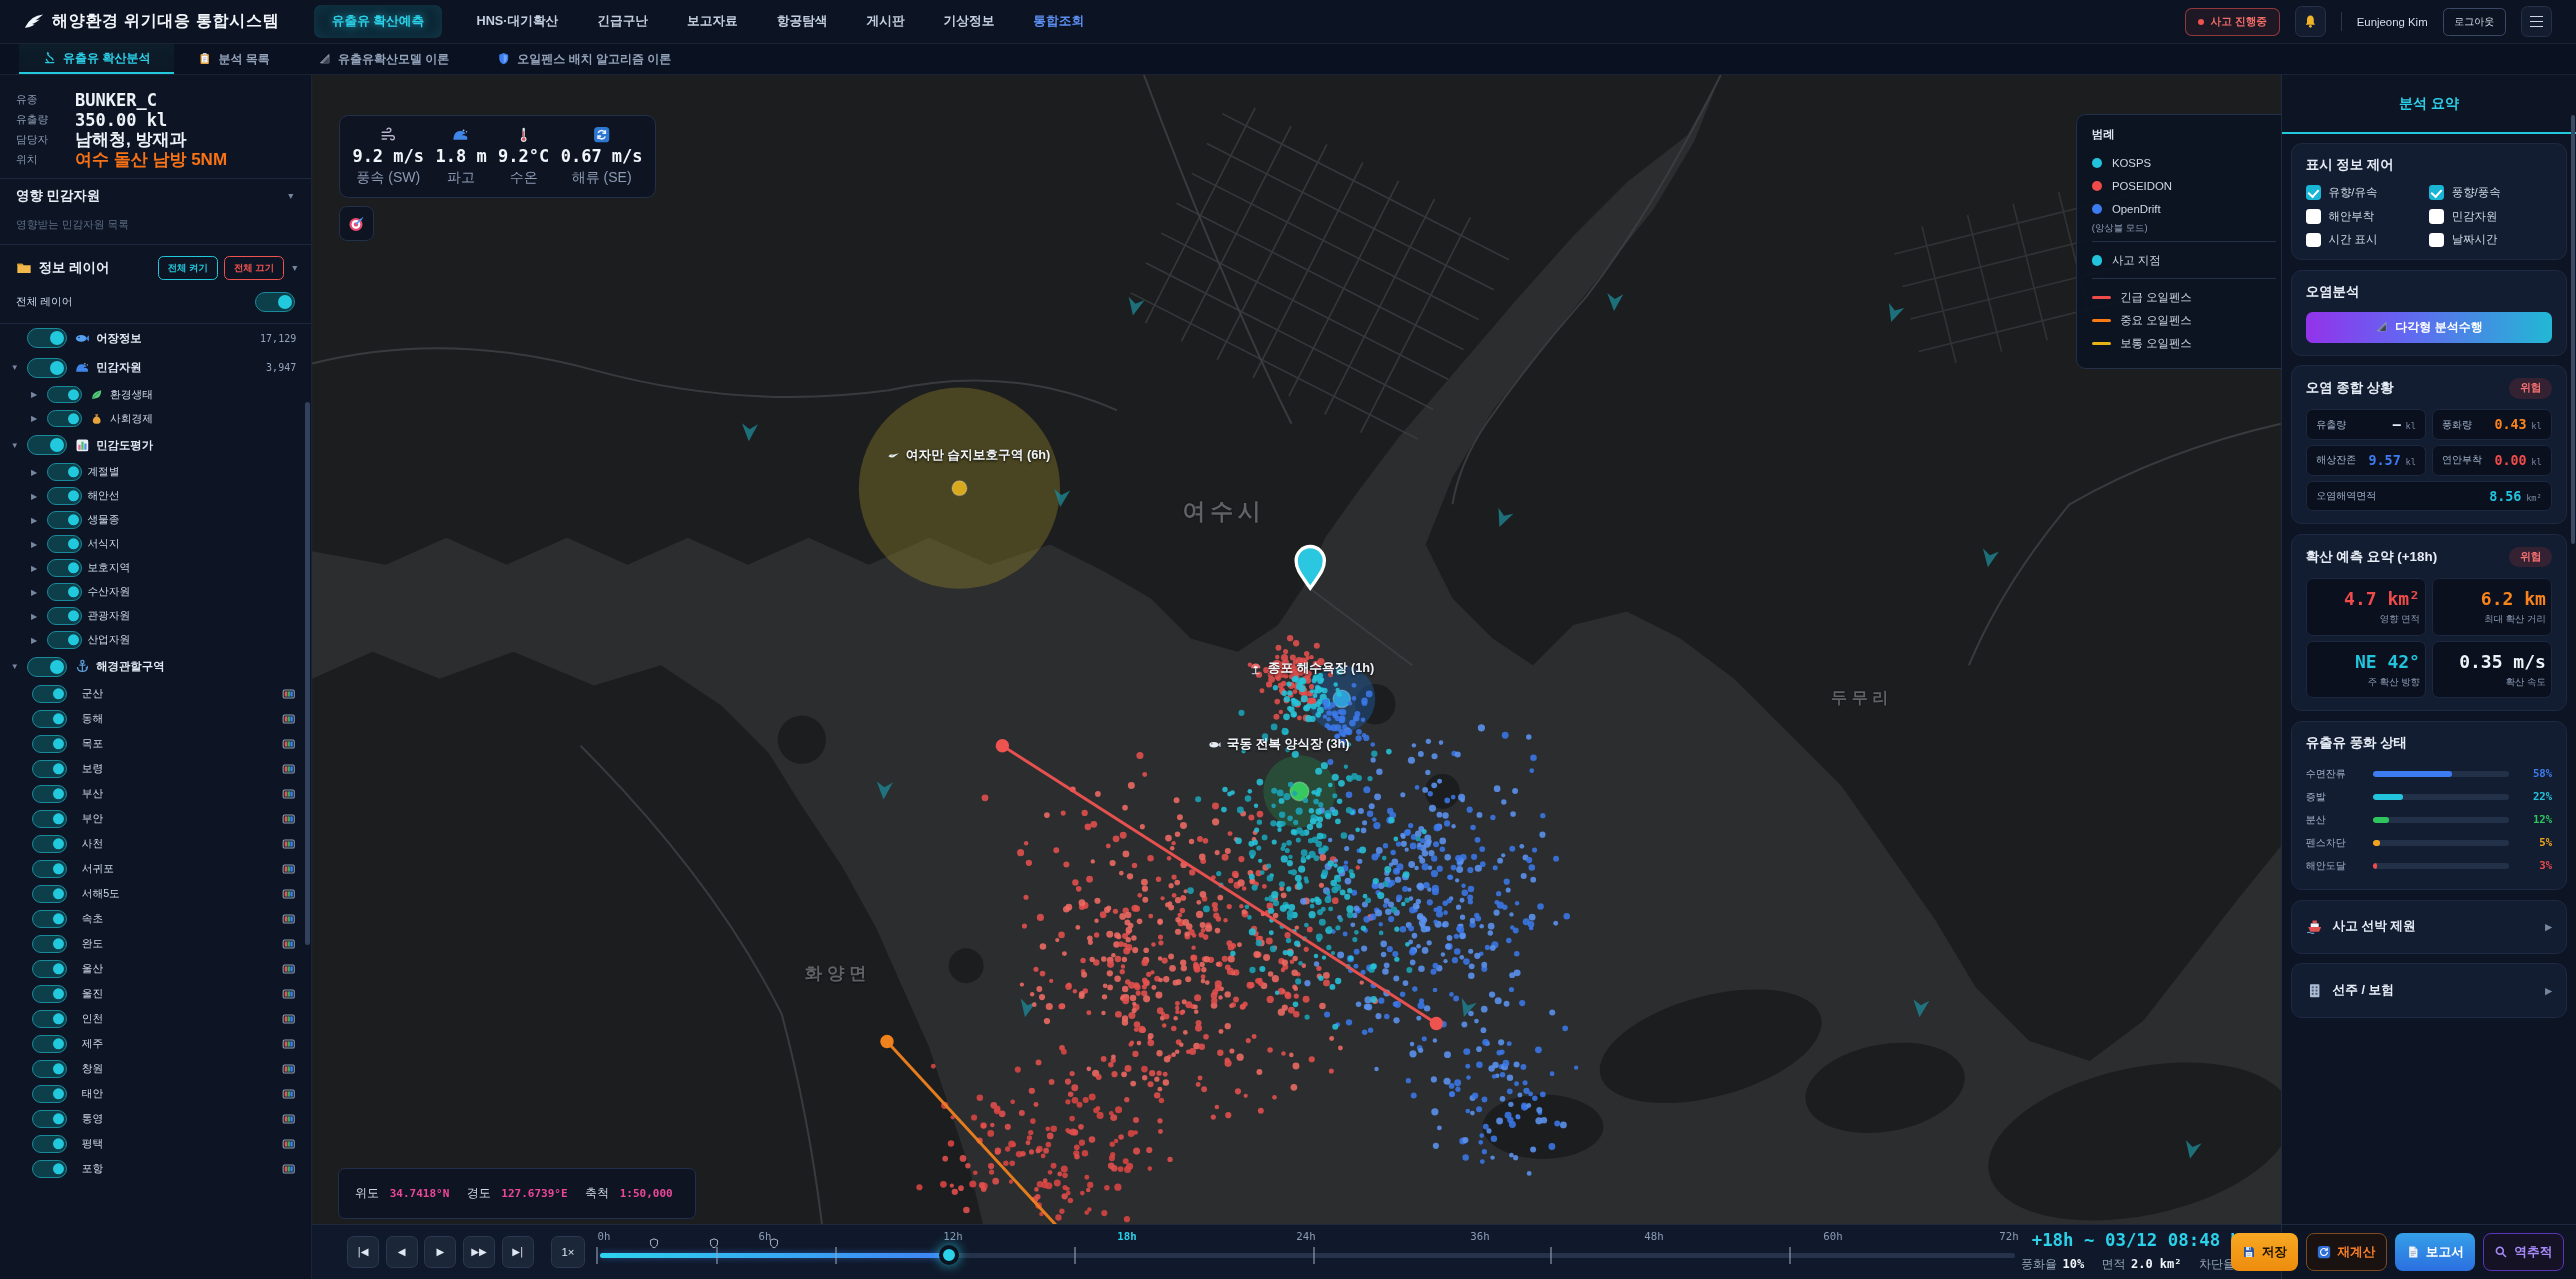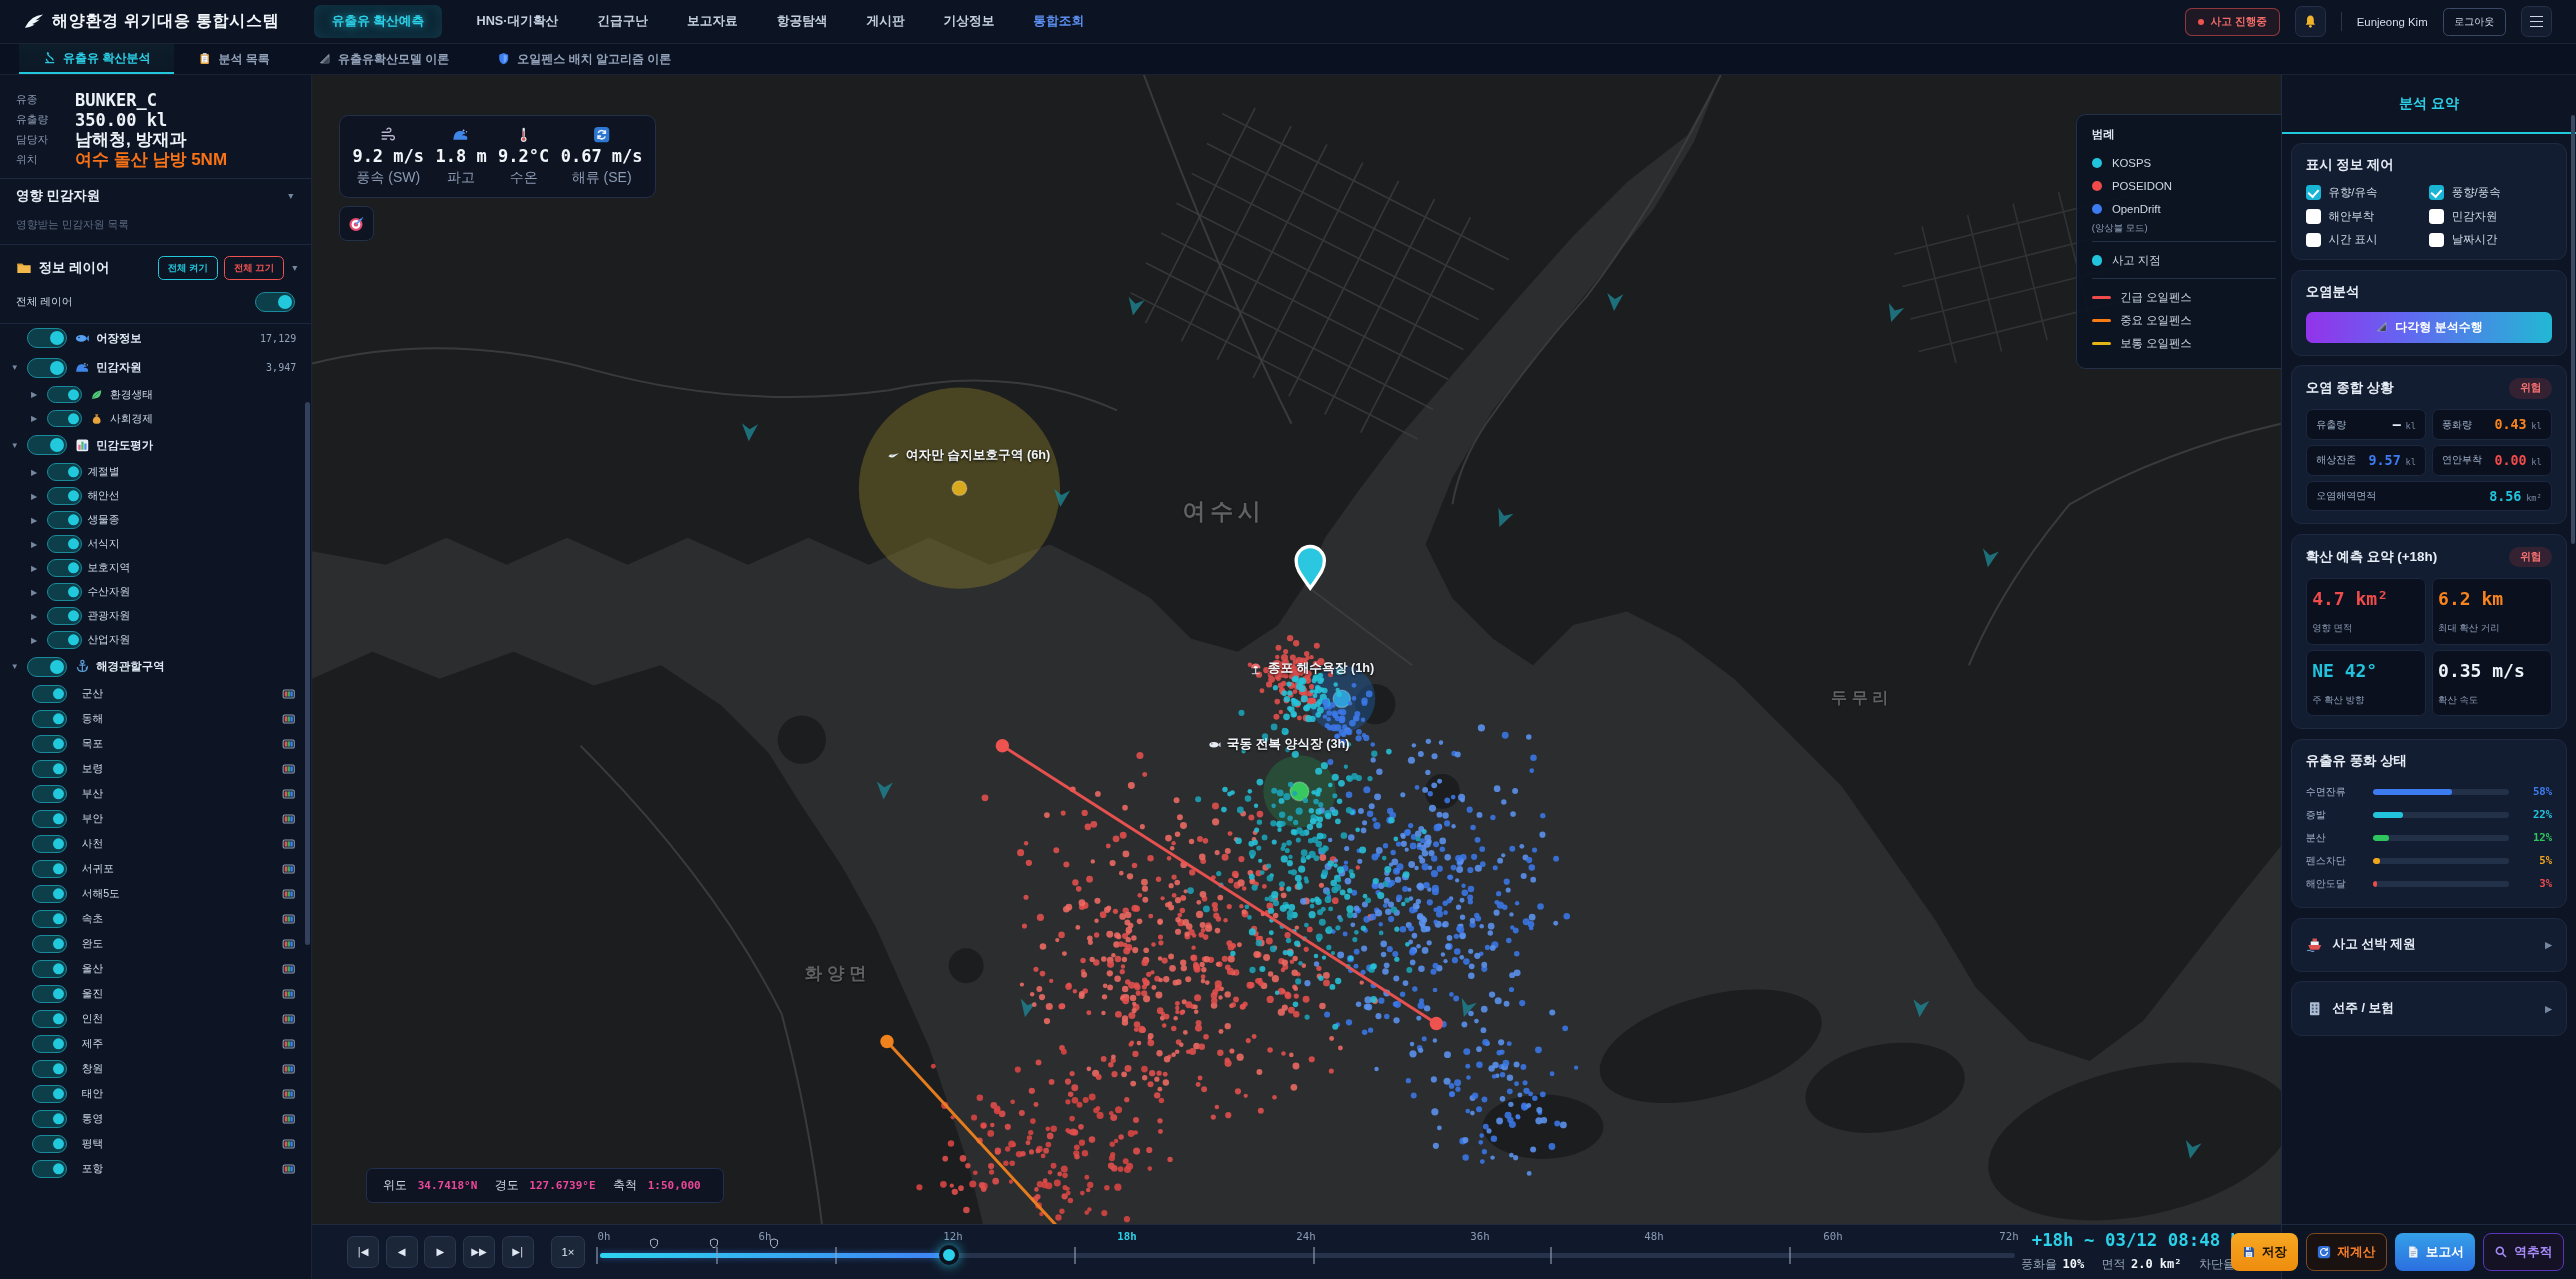--- a/index.html
+++ b/index.html
@@ -96,22 +96,22 @@
     background:rgba(13,20,34,0.92); border:0.7px solid #22304a; display:flex; align-items:center; justify-content:center; cursor:pointer; }
   .map-tool .ic { width:17.4px; height:17.4px; }
   .legend { position:absolute; left:1764px; top:39px; width:216px; border-radius:9.4px;
     background:rgba(13,20,34,0.94); border:0.7px solid #22304a; padding:12px 14.8px 13.4px; }
   .lg-title { font-size:11.4px; font-weight:bold; color:#dbe4f0; margin-bottom:9.4px; }
   .lg-row { display:flex; align-items:center; gap:9.4px; height:23px; font-size:11.4px; color:#cfd9e6; }
   .lg-dot { width:10.7px; height:10.7px; border-radius:50%; flex:none; }
   .lg-line { width:19px; height:3.4px; border-radius:2px; flex:none; }
   .lg-note { font-size:9.4px; color:#8b9bb4; margin:1.3px 0 6.7px; }
   .lg-div { height:0.7px; background:#243048; margin:6.7px 0; }
-  .coords { position:absolute; left:26px; top:1093px; height:35px; border-radius:6.7px;
-    background:rgba(13,20,34,0.9); border:0.7px solid #223050; display:flex; align-items:center; gap:10.7px; padding:16px 16px;margin-left:28px; }
+  .coords { position:absolute; left:26px; top:1093px; height:51px; border-radius:6.7px;
+    background:rgba(13,20,34,0.9); border:0.7px solid #223050; display:flex; align-items:center; gap:10.7px; padding:16px 16px; }
   .coords .cl { font-size:12px; color:#cfd9e6; }
   .coords .cv { font-size:11px; font-weight:bold; color:#ec4899; font-family:"DejaVu Sans Mono",monospace; margin-right:6.7px; }
   .site-label { position:absolute; display:flex; align-items:center; gap:5.4px; font-size:12.7px; font-weight:bold;
     color:#f1f5f9; text-shadow:0 0.7px 2.7px rgba(0,0,0,0.9); white-space:nowrap; }
   .site-label .ic { width:13.4px; height:13.4px; }
   .place-label { position:absolute; color:#5f6165; font-weight:600; letter-spacing:4.7px;
     text-shadow:0 0.7px 2px rgba(0,0,0,0.6); transform:translate(-50%,-50%); white-space:nowrap; }
 
   
   .timebar { position:absolute; left:312px; top:1224px; width:1969px; height:55px; background:#10192b;
@@ -163,21 +163,21 @@
   .grad-btn .ic { width:13.4px; height:13.4px; }
   .stat-grid { display:grid; grid-template-columns:1fr 1fr; gap:5.4px; margin-top:10.7px; }
   .stat-box { background:#0a101e; border:0.7px solid #1c2840; border-radius:6.7px; padding:6.7px 9.4px;
     display:flex; align-items:center; justify-content:space-between; }
   .stat-box.full { grid-column:1 / 3; }
   .sb-label { font-size:10px; color:#9fb0c8; }
   .sb-val { font-size:13.4px; font-weight:bold; font-family:"DejaVu Sans Mono",monospace; }
   .sb-unit { font-size:8.7px; color:#7787a0; margin-left:4.7px; font-weight:normal; }
   .fc-grid { display:grid; grid-template-columns:1fr 1fr; gap:5.4px; margin-top:10.7px; }
   .fc-box { background:#0a101e; border:0.7px solid #1c2840; border-radius:6.7px; padding:8.7px 5.4px;
-    display:flex; flex-direction:column; align-items:flex-start; gap:13px; }
+    display:flex; flex-direction:column; align-items:flex-end; gap:4px; }
   .fc-val { font-size:18px; font-weight:bold; font-family:"DejaVu Sans Mono",monospace; }
   .fc-lab { font-size:9.4px; color:#8b9bb4; }
   .wx-rows { margin-top:10.7px; }
   .wx-row { display:flex; align-items:center; height:23px; gap:8px; }
   .wx-lab { width:59px; font-size:10px; color:#9fb0c8; flex:none; }
   .wx-track { flex:1; height:5.4px; border-radius:2.7px; background:#223048; position:relative; overflow:hidden; }
   .wx-fill { position:absolute; left:0; top:0; bottom:0; border-radius:2.7px; }
   .wx-pct { width:35px; text-align:right; font-size:10.7px; font-weight:bold; font-family:"DejaVu Sans Mono",monospace; }
   .fold-card { display:flex; align-items:center; gap:9.4px; cursor:pointer; padding:17.4px 13.4px; }
   .fold-card .ic { width:17.4px; height:17.4px; }

